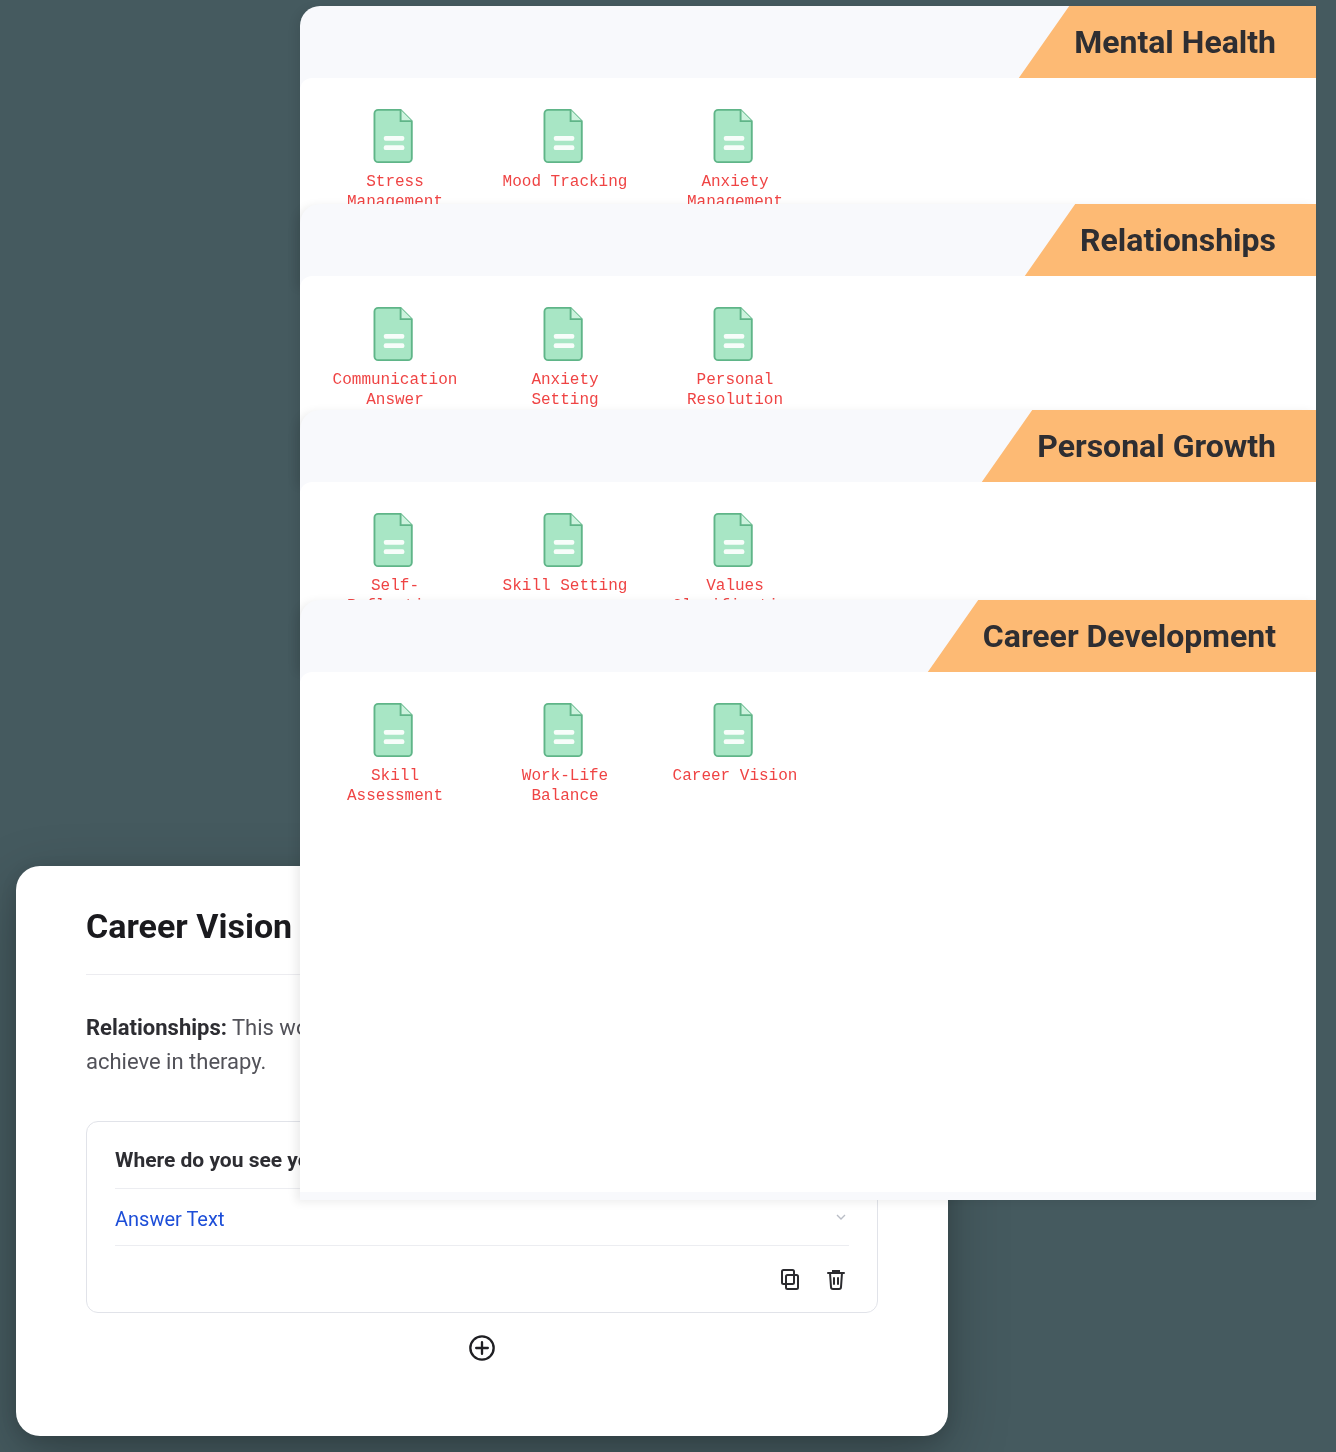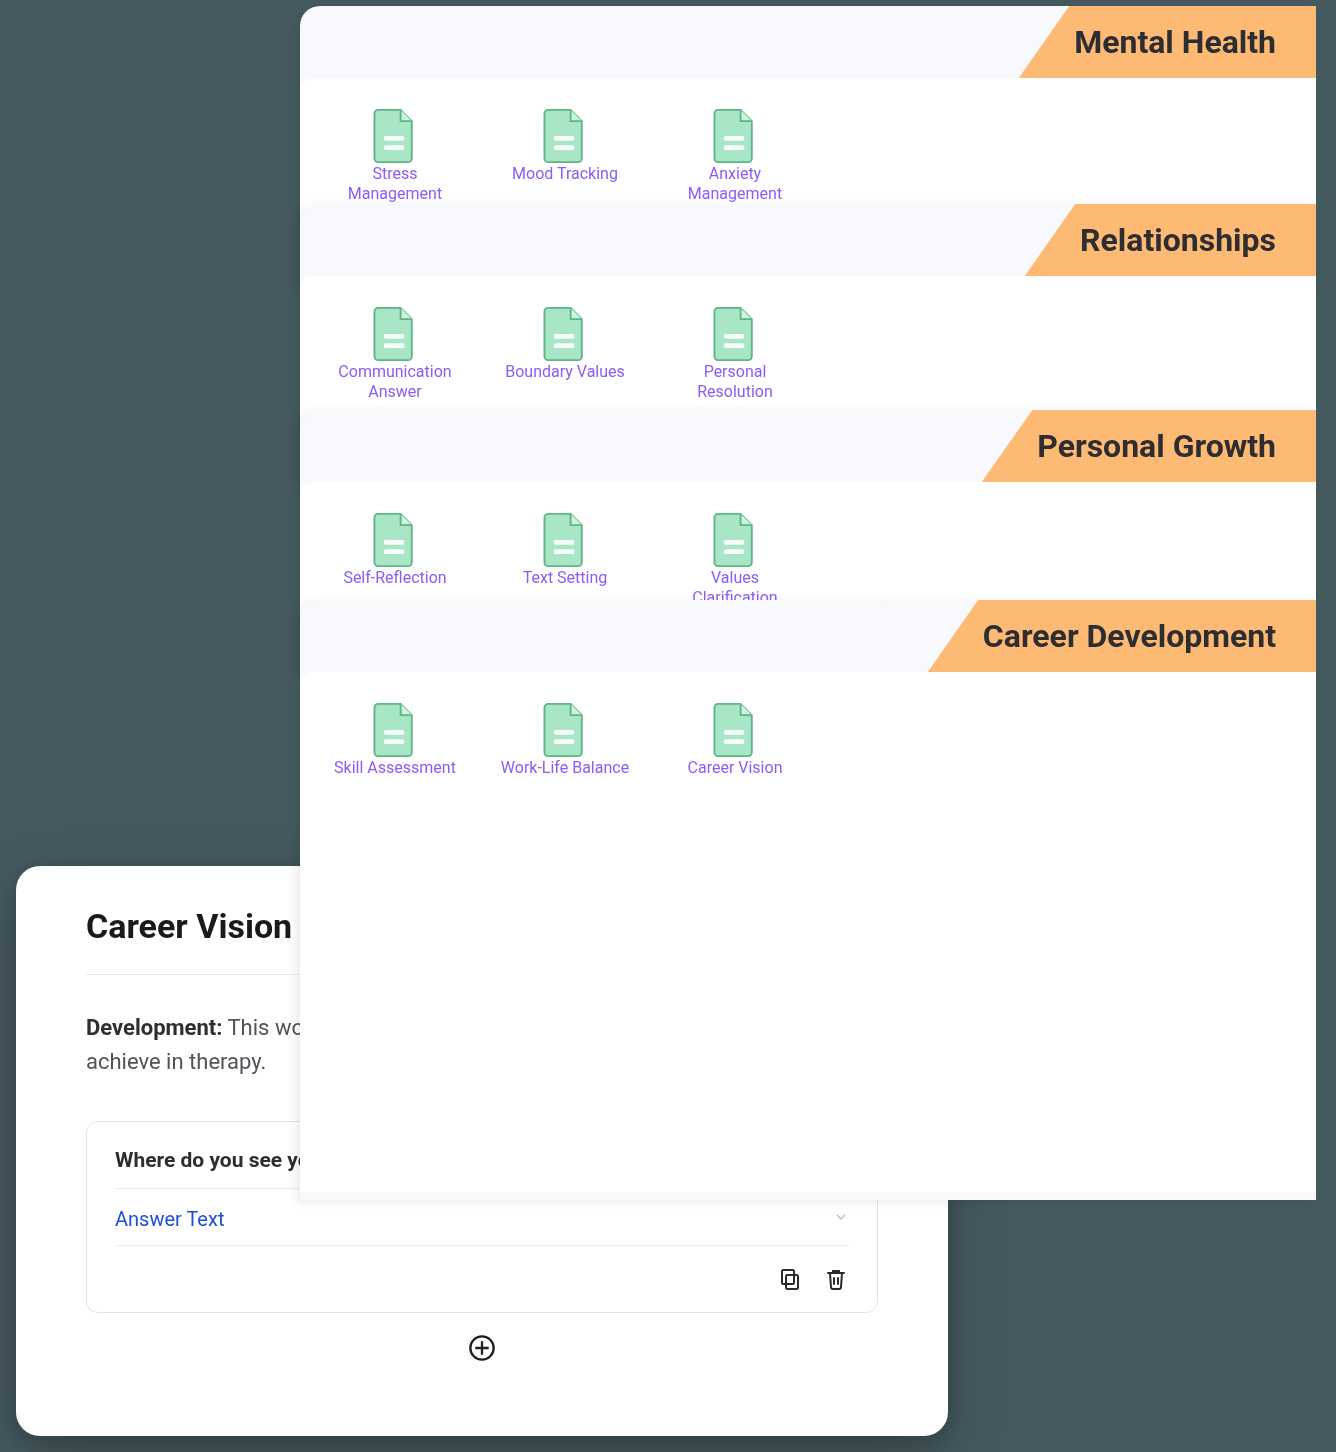--- a/index.html
+++ b/index.html
@@ -74,23 +74,25 @@
 
   .file-item {
     width: 130px;
     display: flex;
     flex-direction: column;
     align-items: center;
     text-align: center;
     cursor: pointer;
   }
   .file-item .label {
+    margin-top: 8px;
     font-size: 16px;
     line-height: 1.25;
-    color: #8b5cf6;
+    color: #ef4444;
+    font-family: Liberation Mono, monospace;
   }
 
   .file-icon {
     width: 46px;
     height: 56px;
   }
 
   
   .card {
     position: absolute;
@@ -220,21 +222,21 @@
       <div class="file-item">
         <svg class="file-icon" viewBox="0 0 48 60">
             <use href="#file-glyph"></use>
           </svg>
         <div class="label">Communication Answer</div>
       </div>
       <div class="file-item">
         <svg class="file-icon" viewBox="0 0 48 60">
             <use href="#file-glyph"></use>
           </svg>
-        <div class="label">Boundary Values</div>
+        <div class="label">Anxiety Setting</div>
       </div>
       <div class="file-item">
         <svg class="file-icon" viewBox="0 0 48 60">
             <use href="#file-glyph"></use>
           </svg>
         <div class="label">Personal Resolution</div>
       </div>
     </div>
   </div>
 
@@ -246,21 +248,21 @@
       <div class="file-item">
         <svg class="file-icon" viewBox="0 0 48 60">
             <use href="#file-glyph"></use>
           </svg>
         <div class="label">Self-Reflection</div>
       </div>
       <div class="file-item">
         <svg class="file-icon" viewBox="0 0 48 60">
             <use href="#file-glyph"></use>
           </svg>
-        <div class="label">Text Setting</div>
+        <div class="label">Skill Setting</div>
       </div>
       <div class="file-item">
         <svg class="file-icon" viewBox="0 0 48 60">
             <use href="#file-glyph"></use>
           </svg>
         <div class="label">Values Clarification</div>
       </div>
     </div>
   </div>
 
@@ -295,21 +297,21 @@
 <div class="card">
   <div class="card-close">
     <svg width="22" height="22" viewBox="0 0 24 24">
       <path d="M5 5 L19 19 M19 5 L5 19" stroke="currentColor" stroke-width="3" stroke-linecap="round"></path>
     </svg>
   </div>
 
   <h1>Career Vision</h1>
 
   <p class="instructions">
-    <b>Development:</b>
+    <b>Relationships:</b>
     <span>This worksheet will help you identify and define goals you'd like to achieve in therapy.</span>
   </p>
 
   <div class="question-box">
     <div class="question-title">Where do you see yourself professionally in five years?</div>
     <div class="answer-row">
       <span class="answer-placeholder">Answer Text</span>
       <span class="chevron">
         <svg width="16" height="16" viewBox="0 0 24 24">
             <path d="M6 9l6 6 6-6" fill="none" stroke="currentColor" stroke-width="2"></path>

